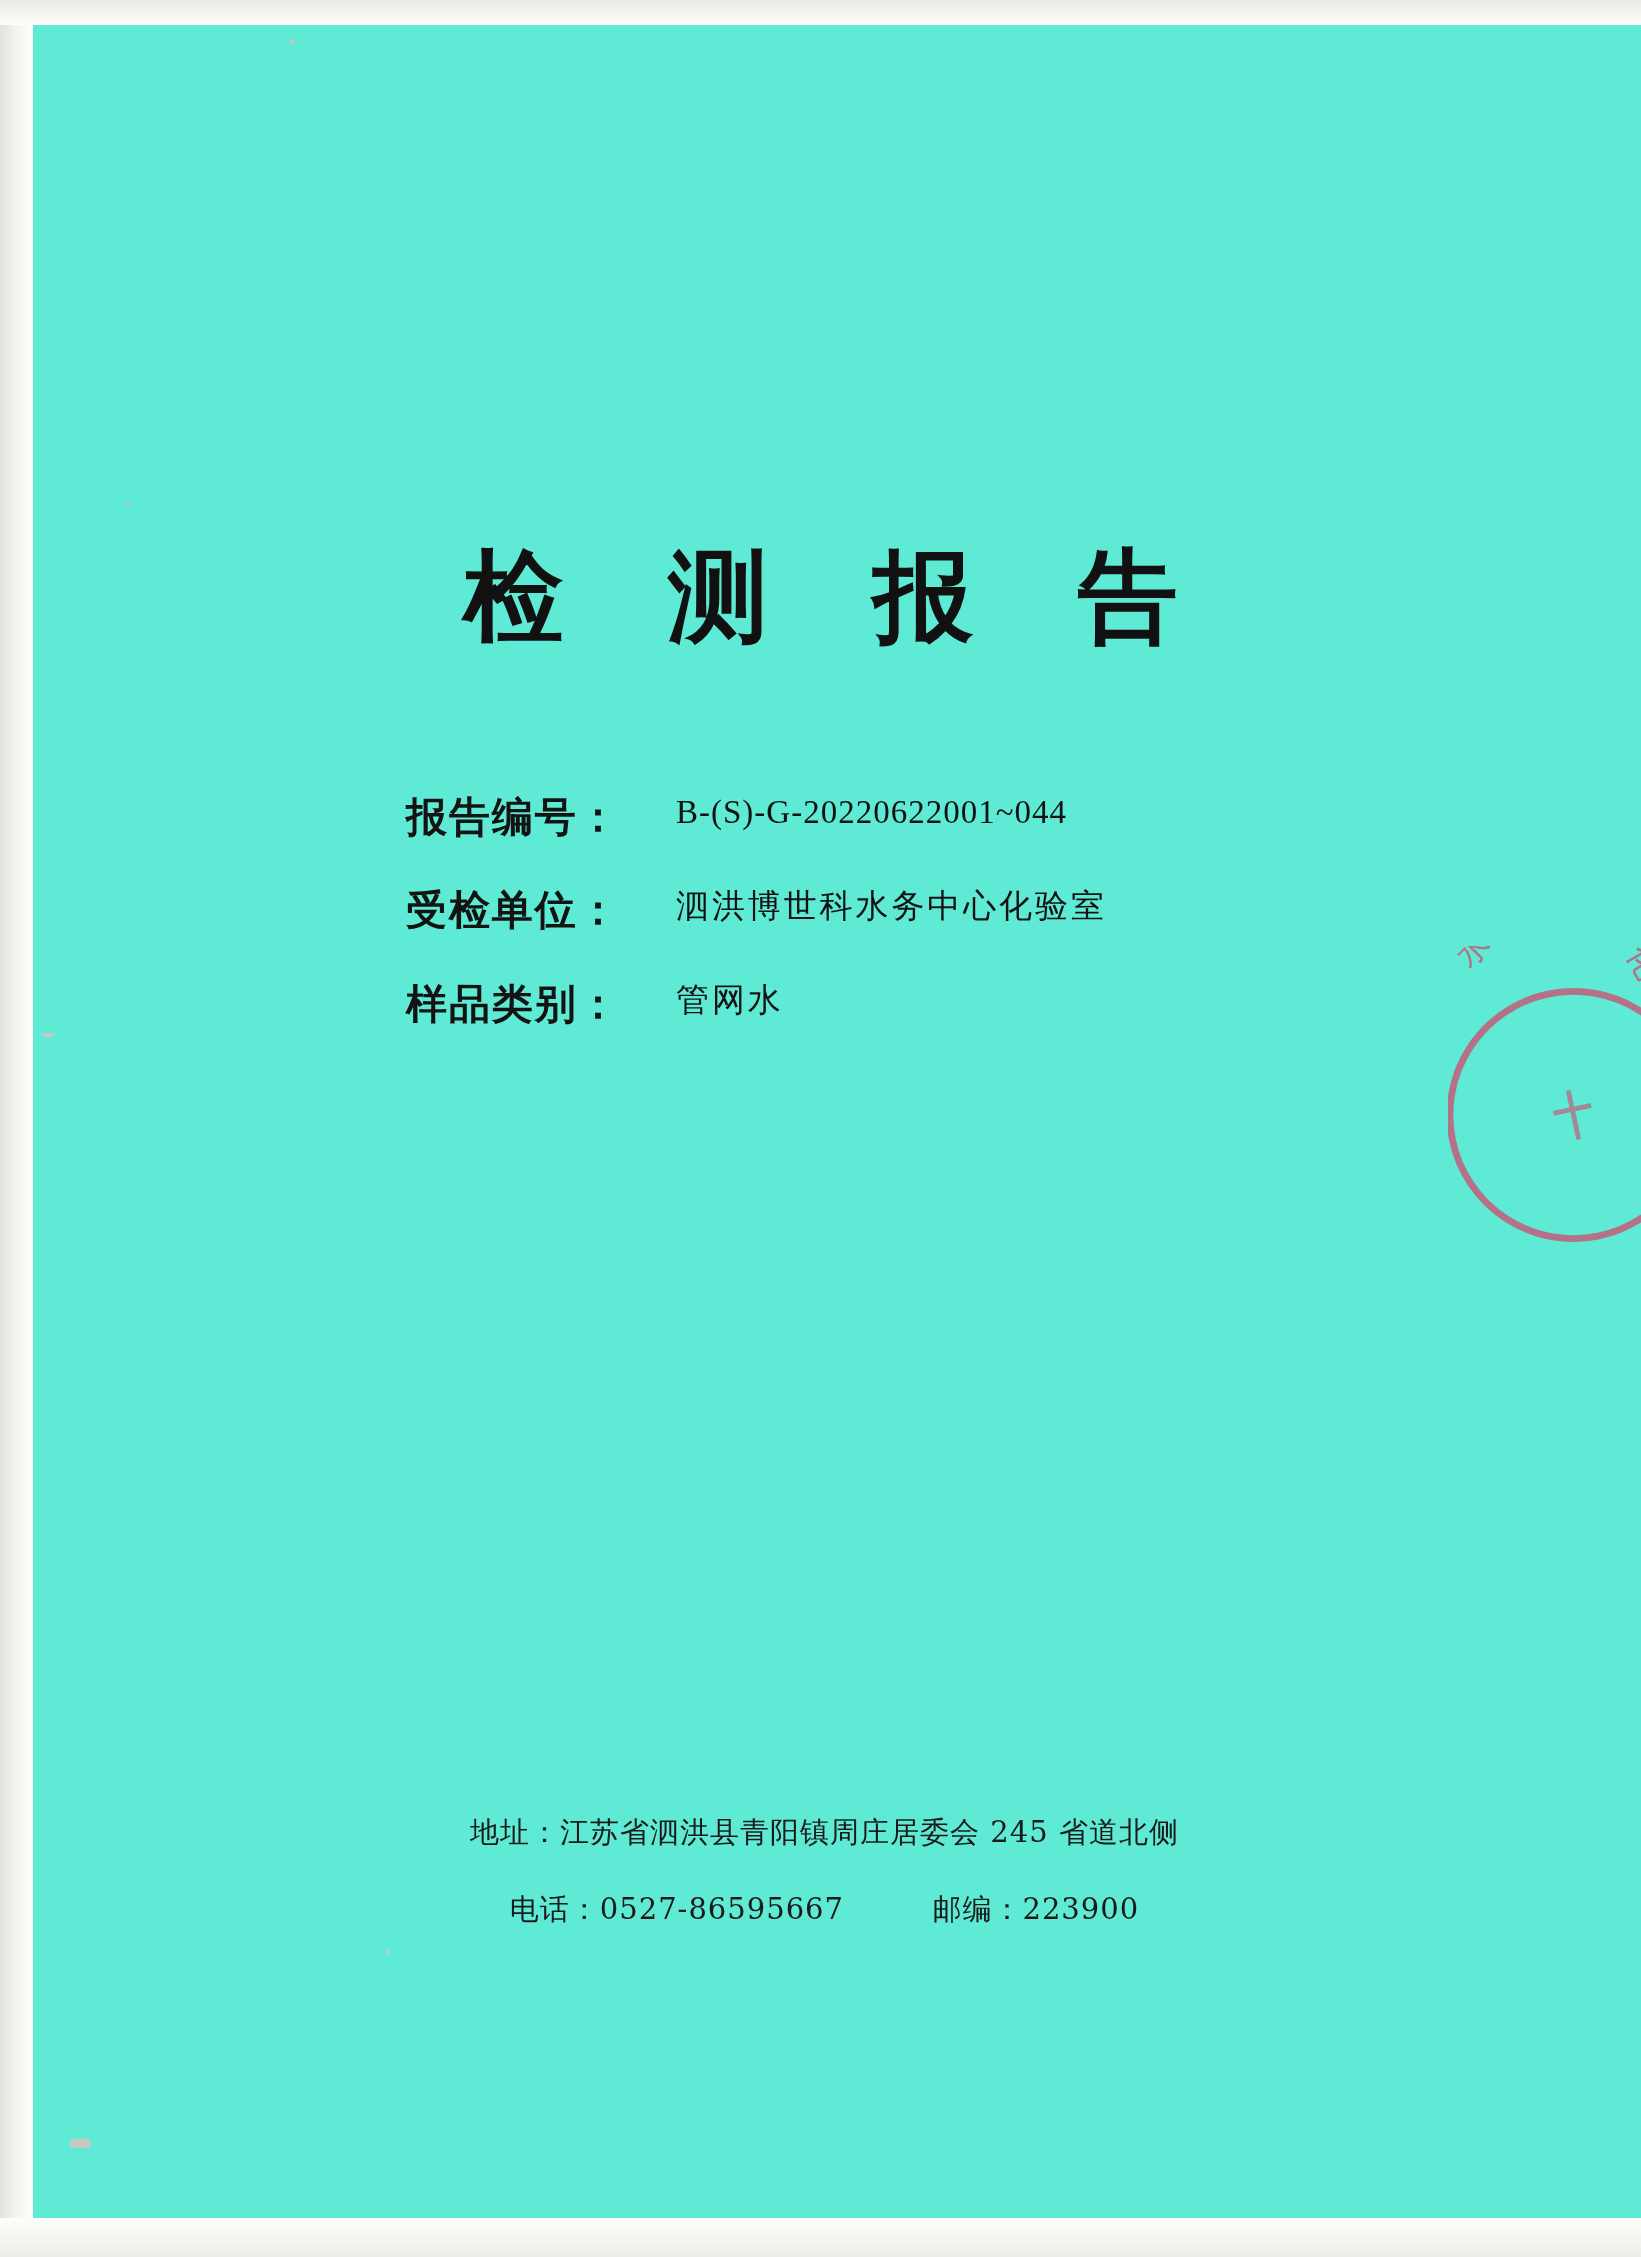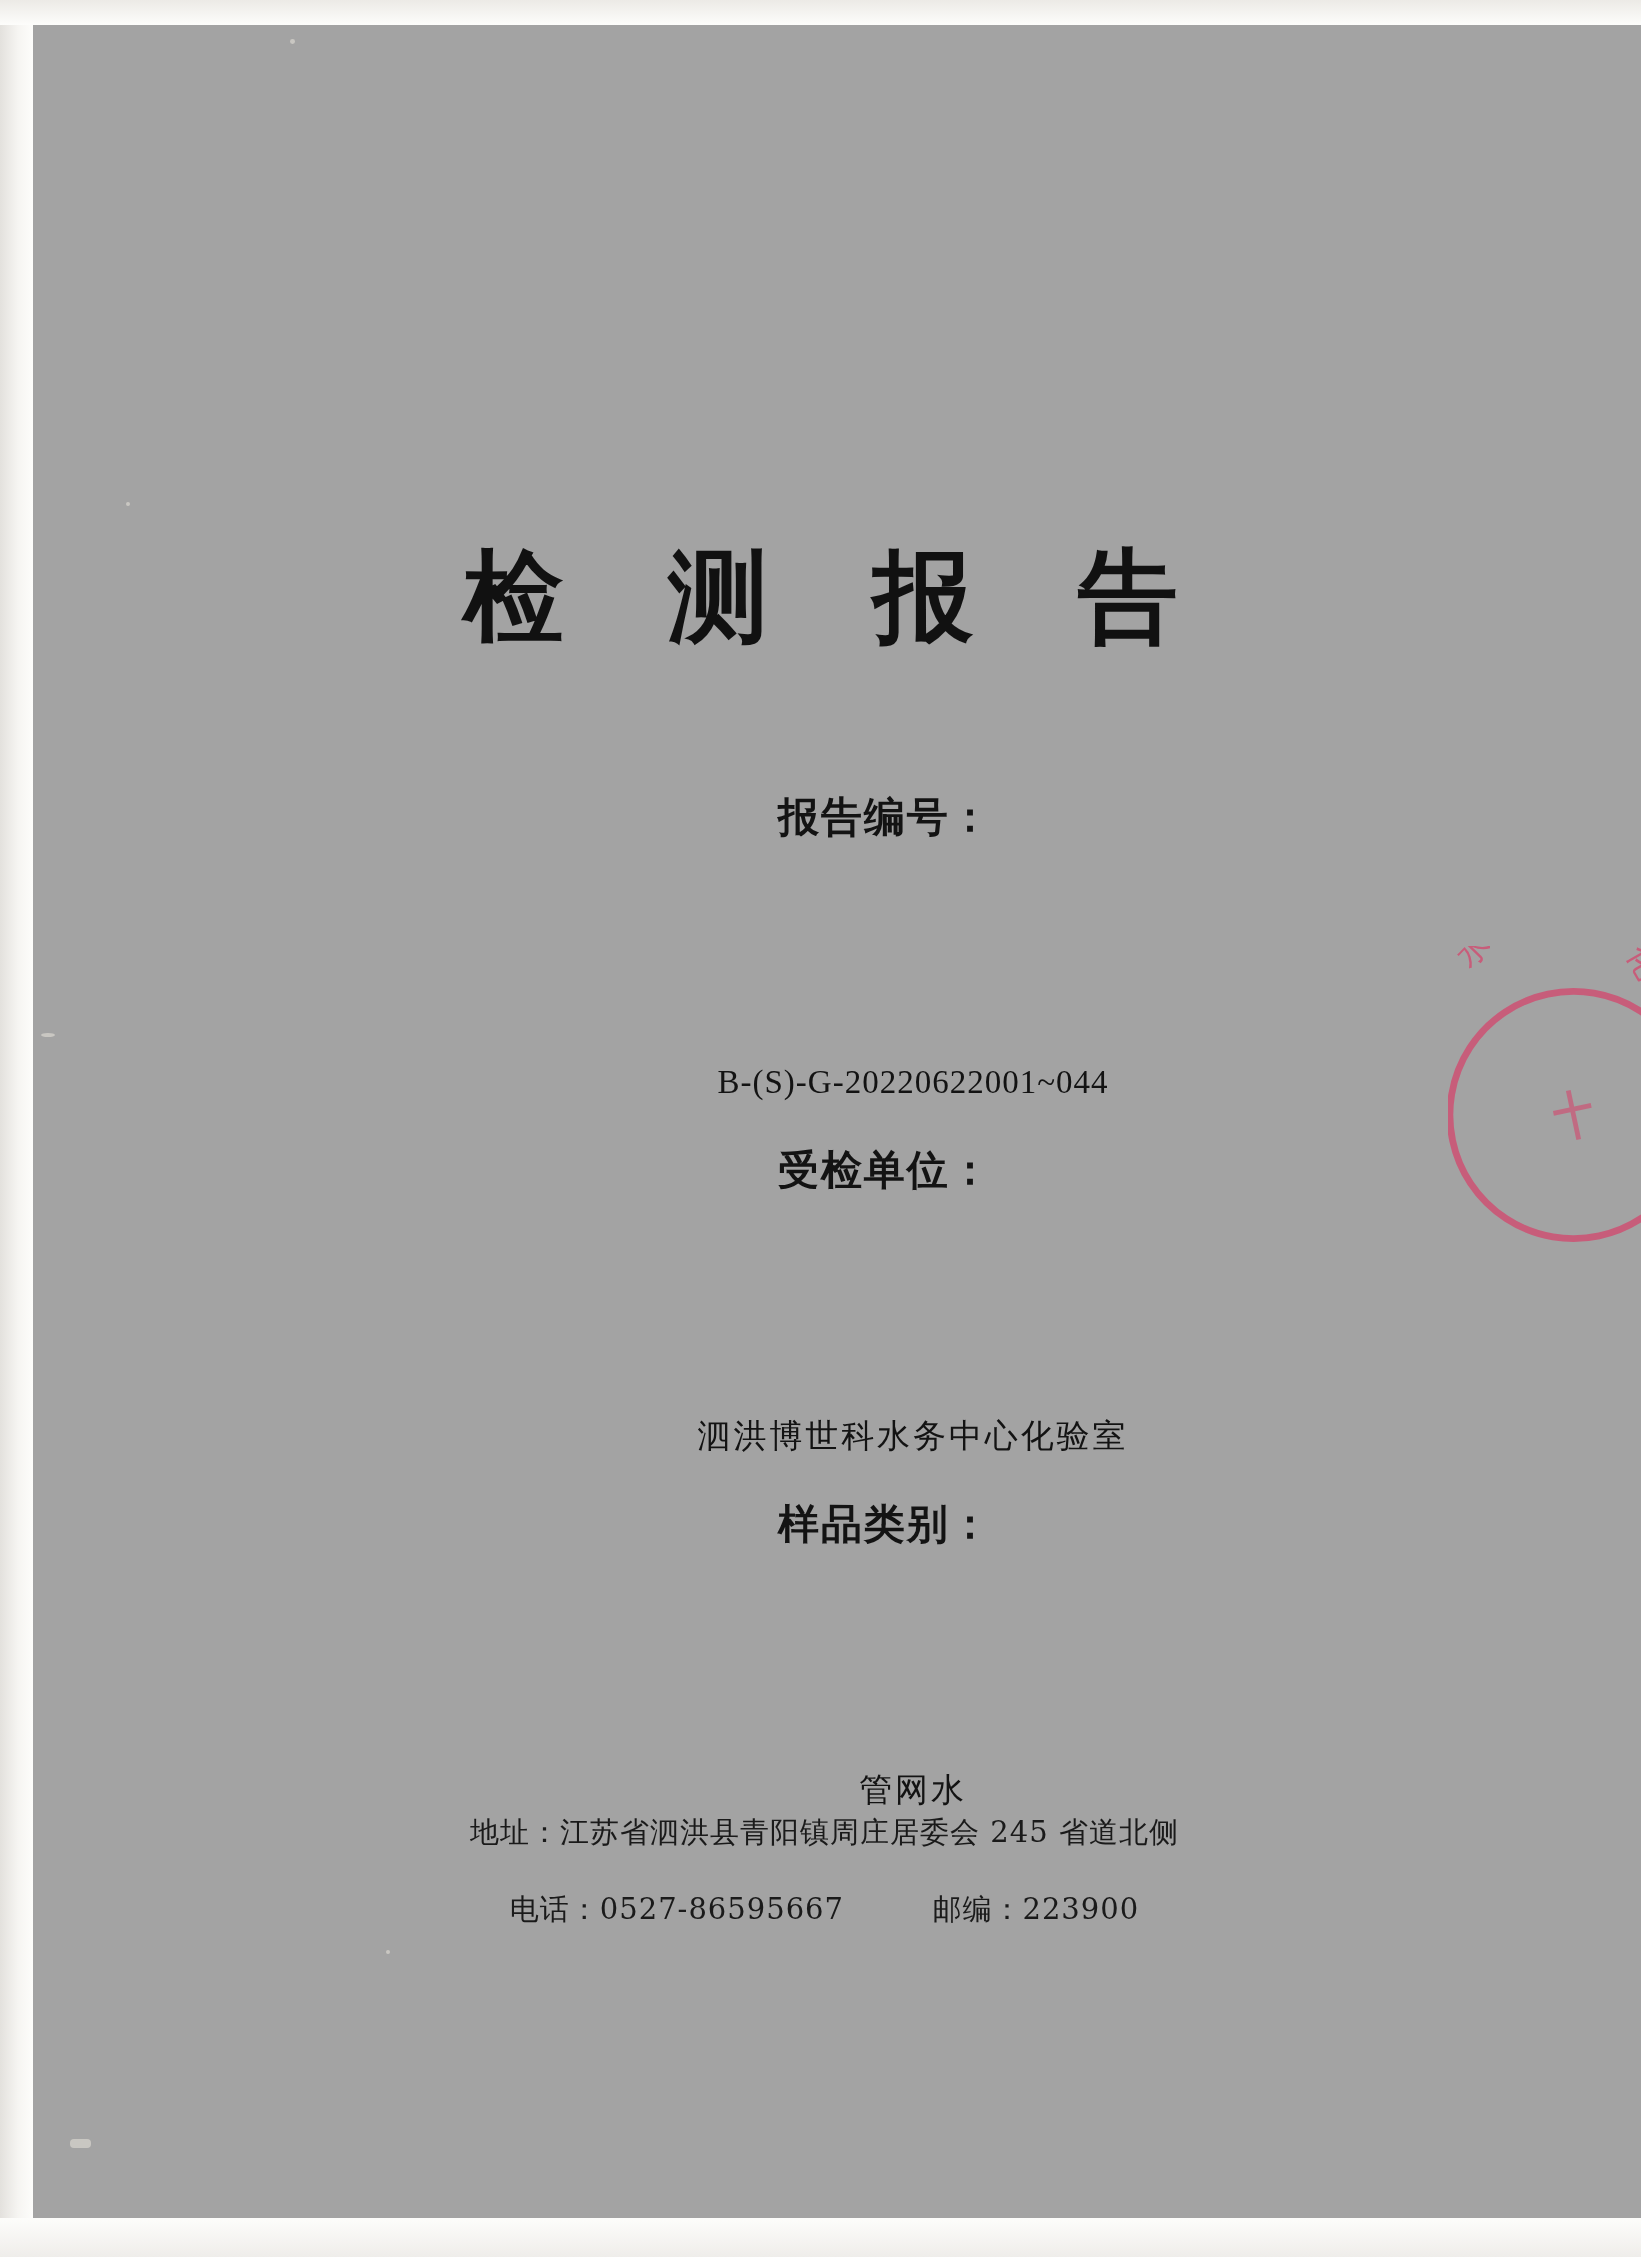--- a/index.html
+++ b/index.html
@@ -4,21 +4,21 @@
 <style>
   html, body {
     margin: 0;
     padding: 0;
     background: #f0efed;
   }
   .page {
     position: relative;
     width: 1641px;
     height: 2257px;
-    background: #a3a3a3;
+    background: #5eead4;
     overflow: hidden;
     font-family: "Liberation Serif", "DejaVu Serif", serif;
     color: #1b1b1b;
   }
   
   .scan-edge-left {
     position: absolute;
     top: 0; left: 0;
     width: 33px; height: 100%;
     background: linear-gradient(to right, #e3e1dd 0%, #f6f5f2 55%, #fdfdfb 100%);
@@ -61,25 +61,24 @@
   }
 
   .fields {
     position: absolute;
     top: 792px;
     left: 406px;
     width: 1014px;
   }
   .field-row {
     display: flex;
-    align-items: center;
+    align-items: flex-start;
     margin-bottom: 42px;
     font-size: 41px;
     line-height: 1.25;
-    flex-direction: column;
   }
   .field-label {
     width: 270px;
     flex: 0 0 270px;
     font-family: "DejaVu Serif", serif;
     font-weight: bold;
     letter-spacing: 1.9px;
     color: #131313;
   }
   .field-value {

